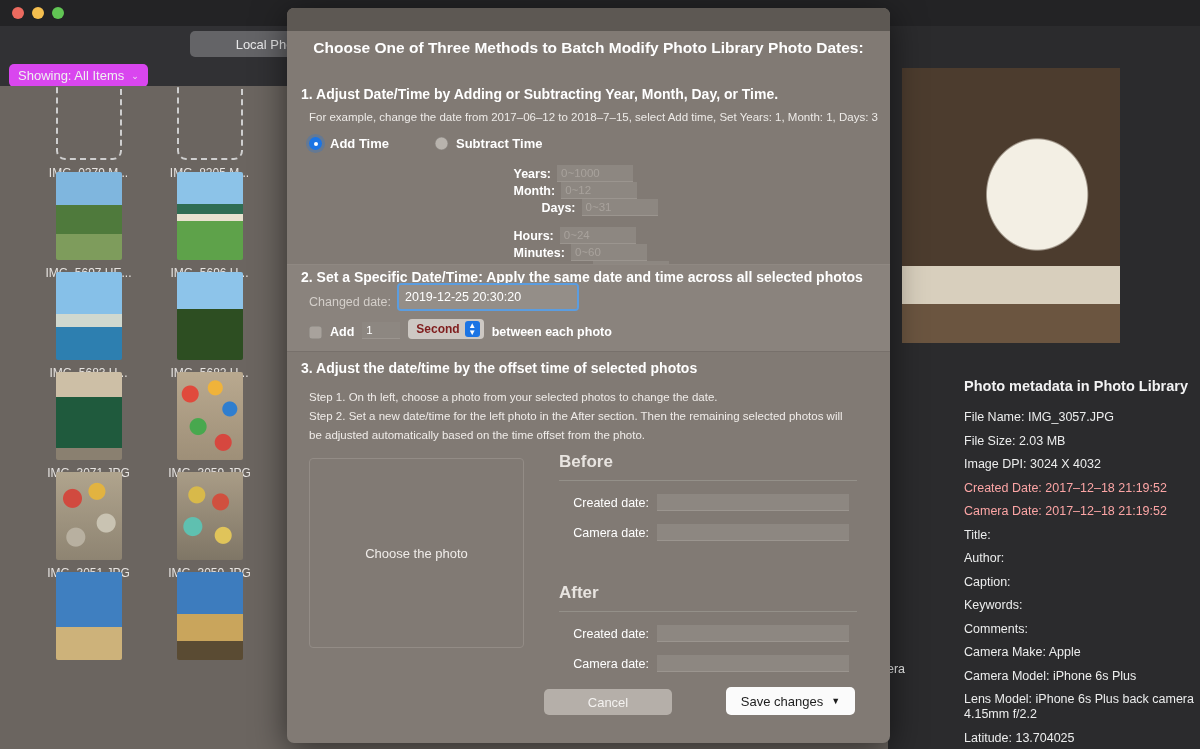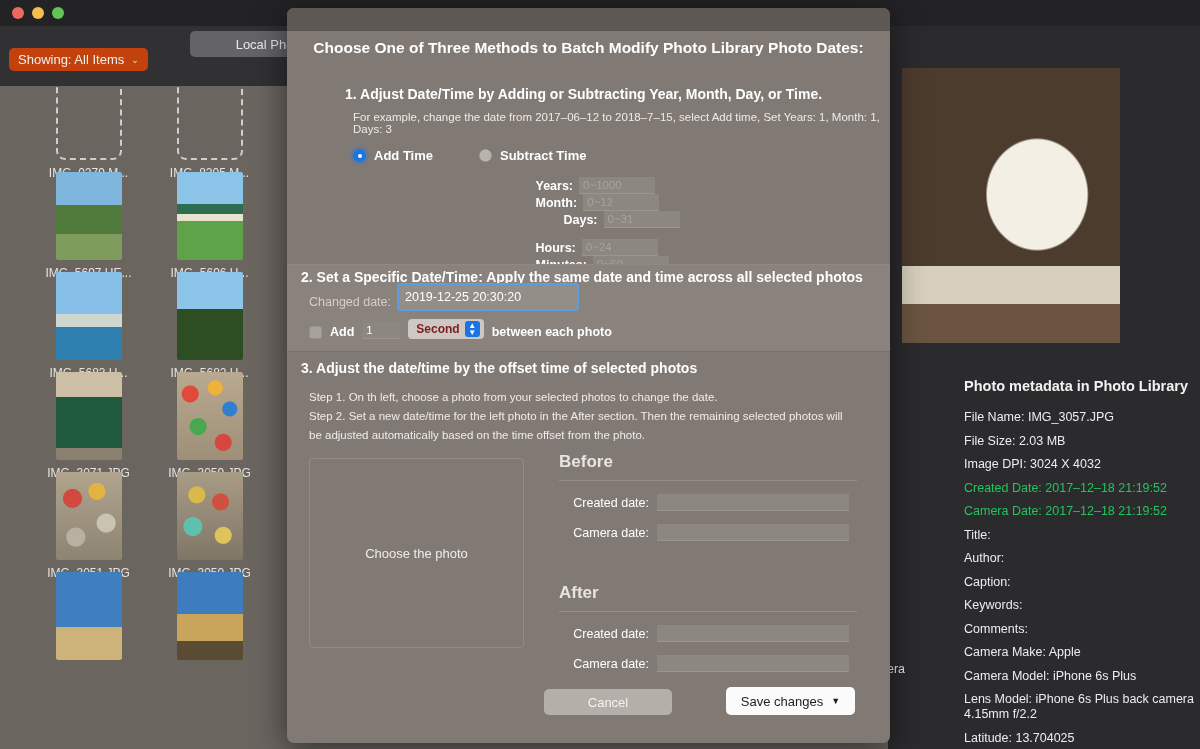--- a/index.html
+++ b/index.html
@@ -41,22 +41,22 @@
   }
   #btn-local { left: 190px; width: 160px; }
   #btn-exif  { left: 843px; width: 138px; }
   #btn-merge { left: 1000px; width: 175px; }
 
   .subbar {
     position: absolute; left: 0; top: 63px; width: 888px; height: 26px;
     background: #313134;
   }
   .showing {
-    position: absolute; left: 9px; top: 48px; height: 23px;
-    background: #c2410c; color: #f0f0f1;
+    position: absolute; left: 9px; top: 64px; height: 23px;
+    background: #d946ef; color: #f0f0f1;
     border-radius: 5px; font-size: 13px;
     padding: 0 9px; display: flex; align-items: center; gap: 7px;
   }
   .chev { font-size: 9px; opacity: .9; }
 
   
   .grid {
     position: absolute; left: 0; top: 86px;
     width: 888px; height: 663px;
     background: #6b6560;
@@ -133,21 +133,21 @@
     font-size: 14.5px; font-weight: bold; color: #f2f2f3;
     white-space: nowrap;
   }
   .meta-list {
     position: absolute; left: 76px; top: 384px; width: 236px;
   }
   .meta-row {
     font-size: 12.5px; color: #eceded;
     line-height: 15px; margin-bottom: 8.5px;
   }
-  .meta-row.hl { color: #22c55e; }
+  .meta-row.hl { color: #fca5a5; }
 
   
   .modal {
     position: absolute; left: 287px; top: 8px;
     width: 603px; height: 735px;
     background: #817a74;
     border-radius: 7px;
     box-shadow: 0 7px 34px rgba(0,0,0,.55);
     overflow: hidden;
   }
@@ -160,21 +160,21 @@
     text-align: center;
     font-size: 15.5px; font-weight: bold; color: #ffffff;
   }
 
   .sec-title {
     font-size: 14px; font-weight: bold; color: #ffffff;
   }
   .sec-sub { font-size: 11.5px; color: #eeebe8; }
 
   
-  .sec1 { position: absolute; left: 0; top: 78px; width: 603px; padding-left: 44px; }
+  .sec1 { position: absolute; left: 0; top: 78px; width: 603px; }
   .sec1 .sec-title { margin-left: 14px; }
   .sec1 .sec-sub { margin-left: 22px; margin-top: 9px; }
 
   .radios { margin-left: 22px; margin-top: 13px; display: flex; align-items: center; gap: 46px; }
   .radio-wrap { display: flex; align-items: center; gap: 8px; }
   .radio {
     width: 13px; height: 13px; border-radius: 50%;
     background: #b8b3ad; box-shadow: inset 0 0 0 .5px rgba(0,0,0,.2);
   }
   .radio.on {

